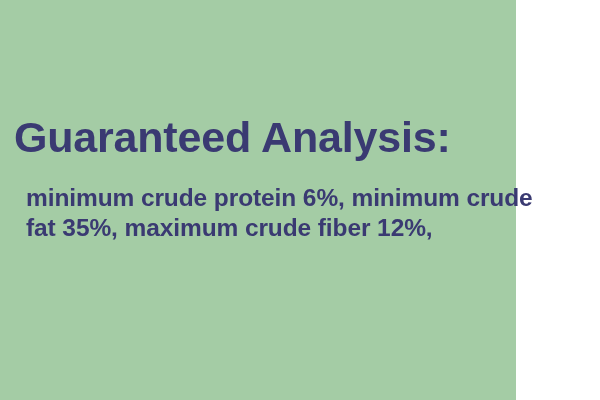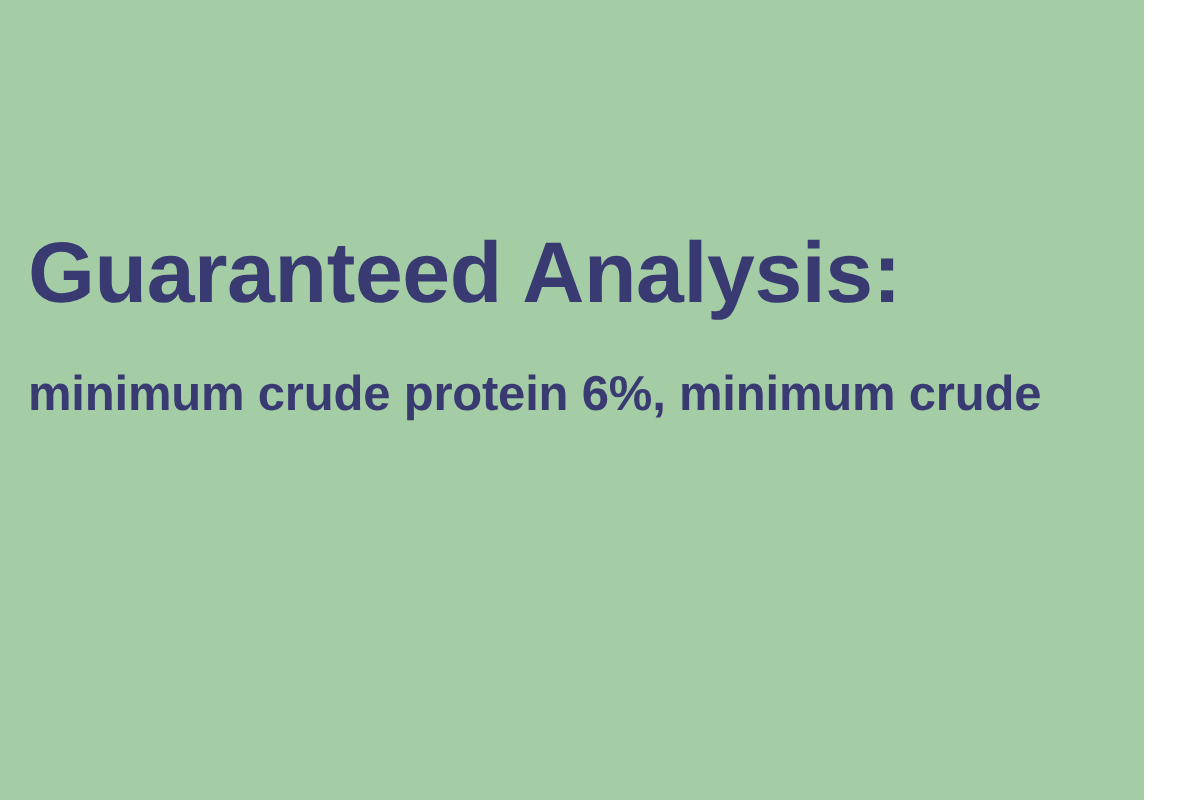--- a/index.html
+++ b/index.html
@@ -10,21 +10,21 @@
   body {
     width: 600px;
     height: 400px;
     overflow: hidden;
     font-family: "Liberation Sans", sans-serif;
   }
 
   #label-card {
     position: relative;
     box-sizing: border-box;
-    width: 572px;
+    width: 516px;
     height: 400px;
     background: #a4cca5;
     -webkit-font-smoothing: antialiased;
   }
 
   .text-block {
     position: absolute;
     left: 14px;
     top: 112px;
     width: 580px;
@@ -36,21 +36,21 @@
     font-family: "Liberation Sans", sans-serif;
     font-size: 43px;
     font-weight: bold;
     line-height: 50px;
     letter-spacing: -0.2px;
     color: #3a3a72;
     white-space: nowrap;
   }
 
   #analysis-body {
-    margin: 0;
+    margin: 12px;
     padding: 0;
     margin-top: 21px;
     font-family: "Liberation Sans", sans-serif;
     font-size: 24.5px;
     font-weight: bold;
     line-height: 30px;
     letter-spacing: -0.1px;
     color: #3a3a72;
   }
 
@@ -63,16 +63,17 @@
 <body>
 
 <div id="label-card" style="background: rgb(164, 204, 165);">
 
   <div class="text-block">
 
     <h1 id="analysis-heading" style="color: rgb(58, 58, 114);">Guaranteed Analysis:</h1>
 
     <p id="analysis-body" style="color: rgb(58, 58, 114);">
       <span class="body-line">minimum crude protein 6%, minimum crude</span>
+      <span class="body-line">fat 35%, maximum crude fiber 12%,</span>
     </p>
 
   </div>
 </div>
 
 </body></html>

